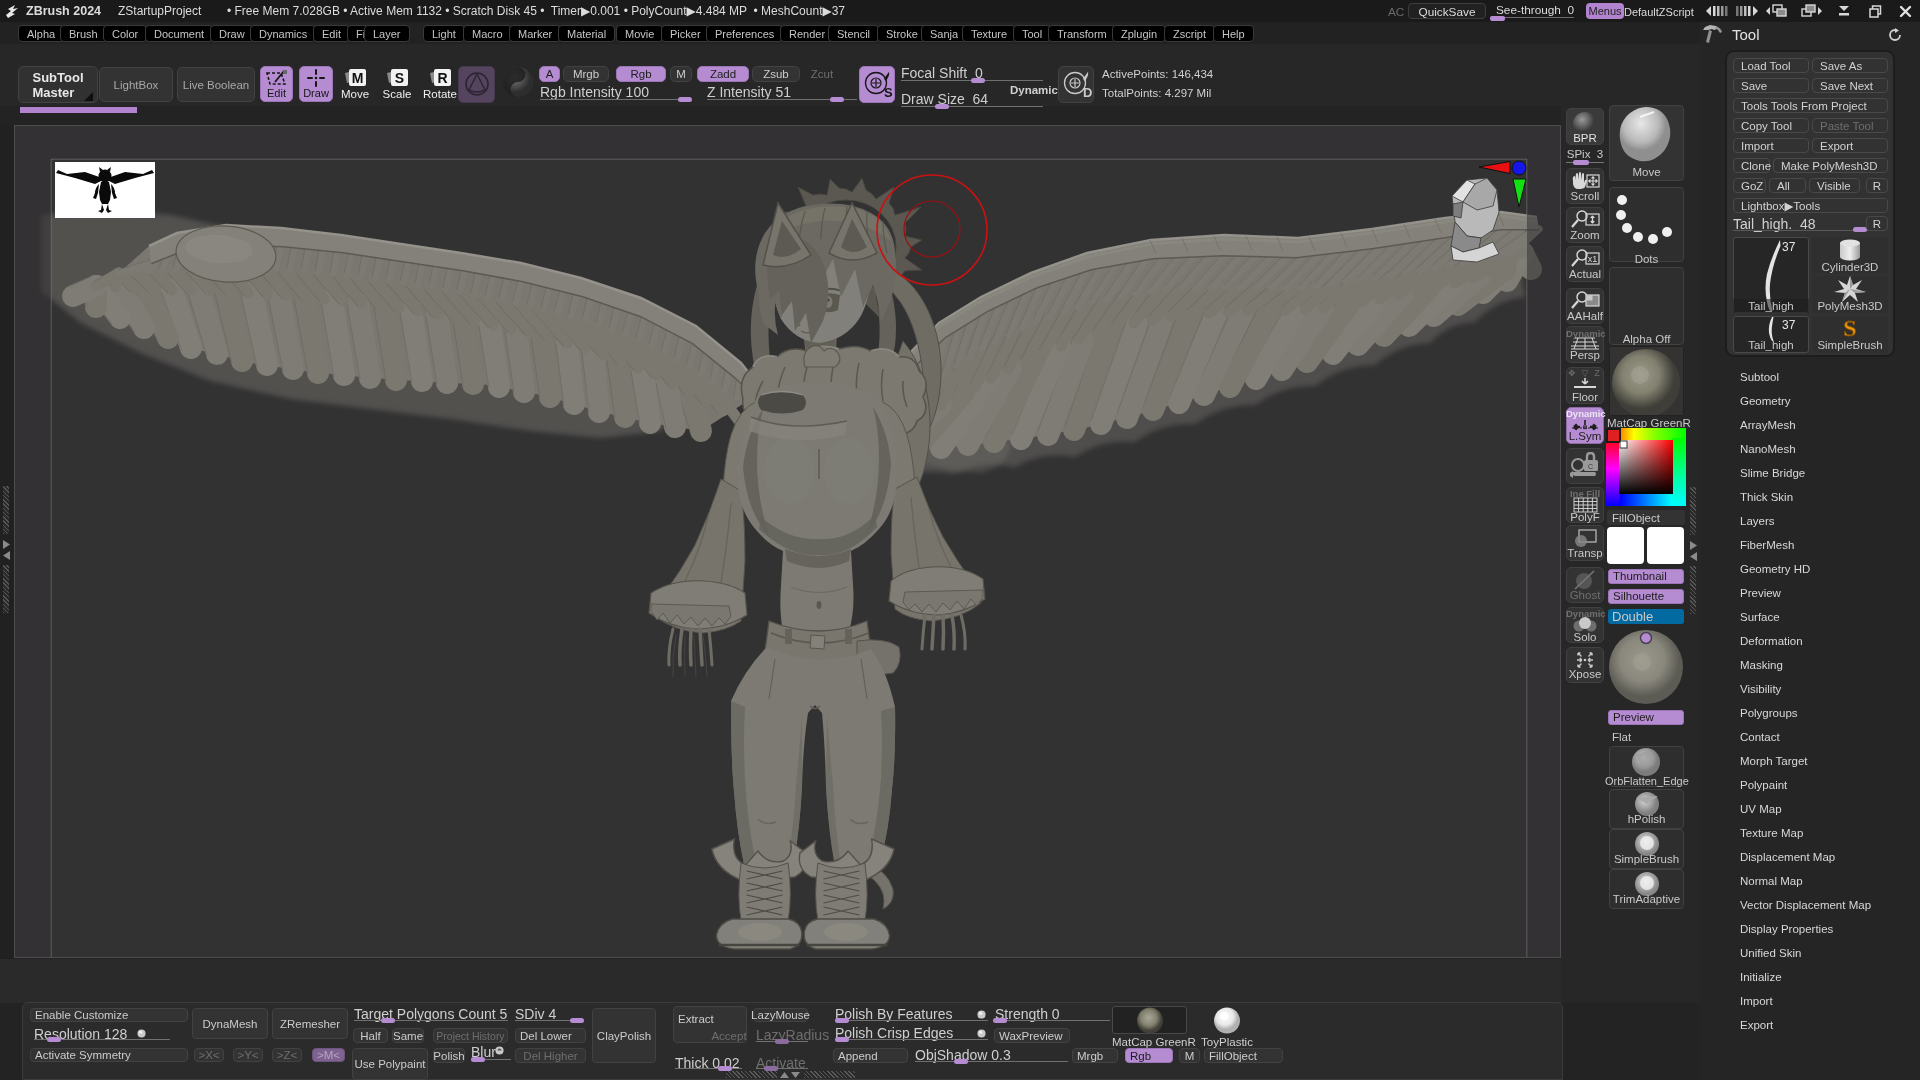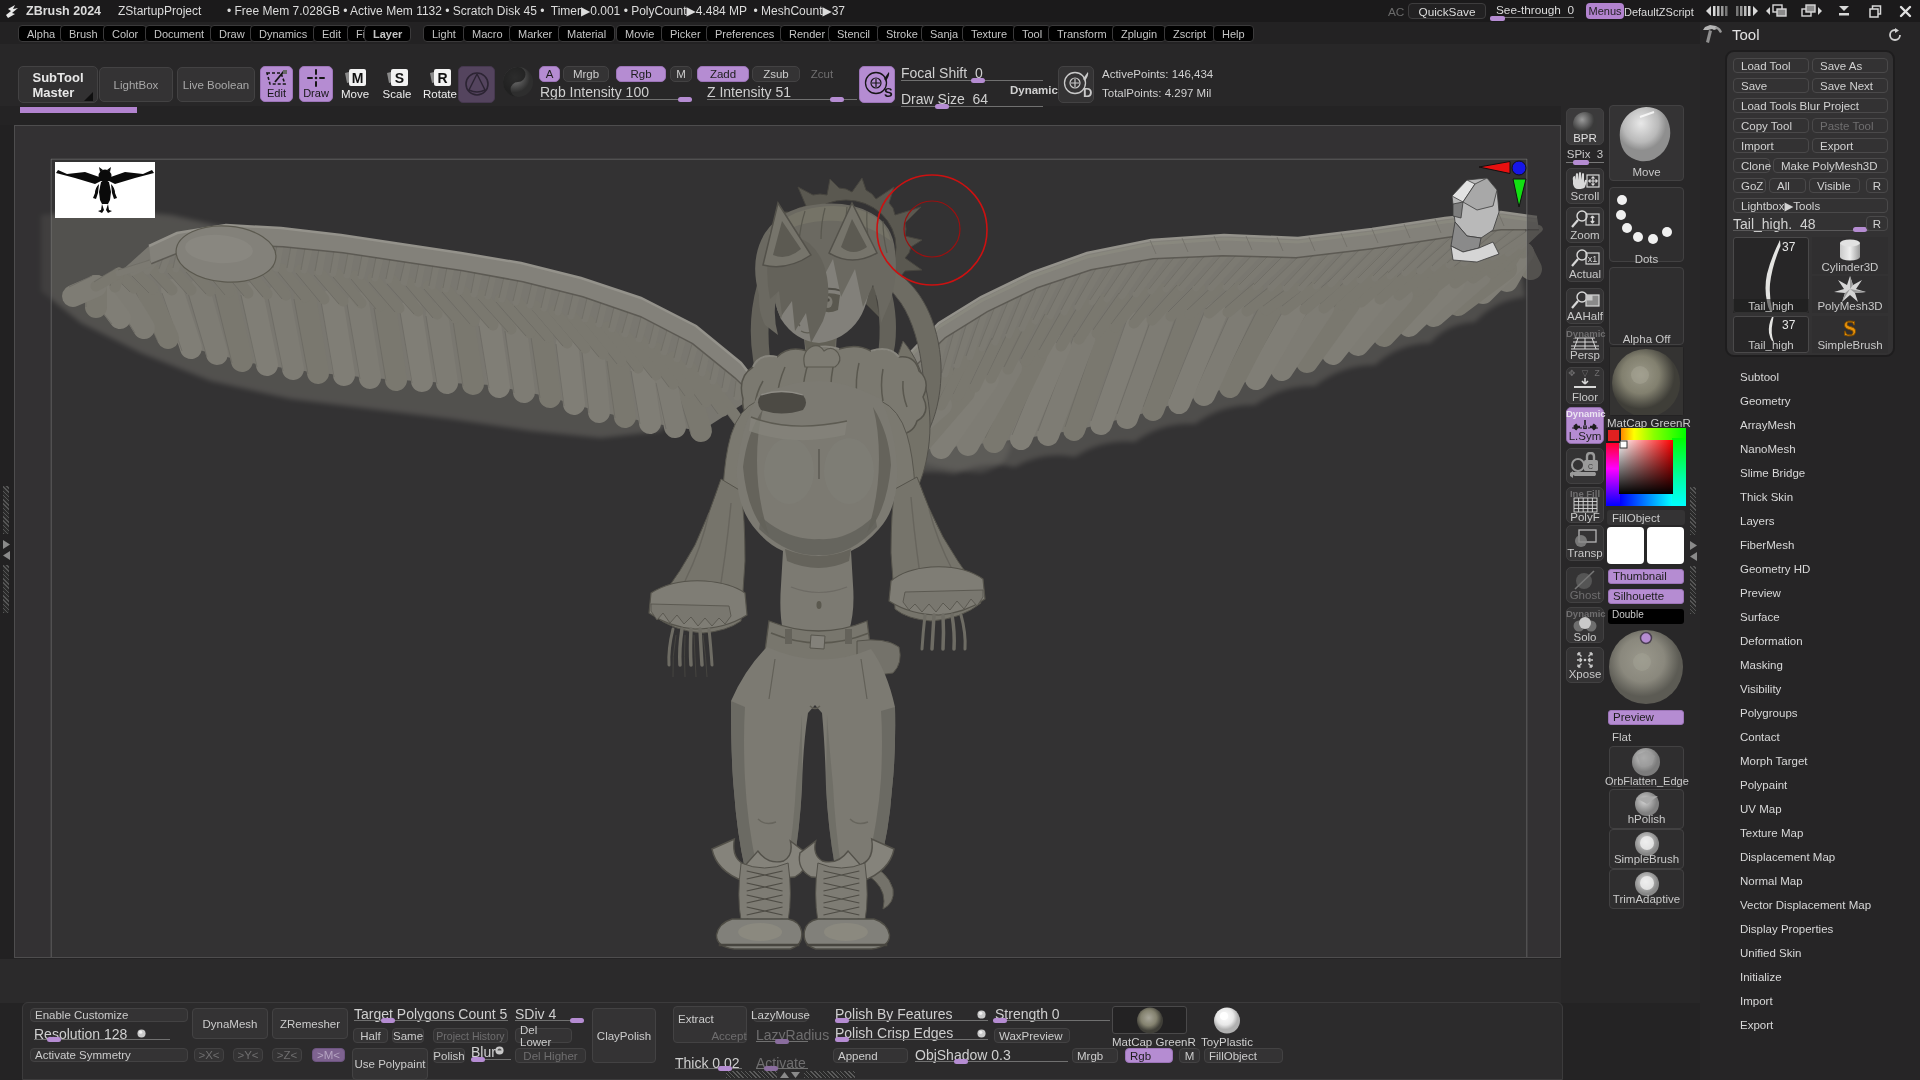--- a/index.html
+++ b/index.html
@@ -89,21 +89,21 @@
   </div>
   <div id="menubar">
     <div class="menuitem" style="left:18px;">Alpha</div>
     <div class="menuitem" style="left:60px;">Brush</div>
     <div class="menuitem" style="left:103px;">Color</div>
     <div class="menuitem" style="left:145px;">Document</div>
     <div class="menuitem" style="left:210px;">Draw</div>
     <div class="menuitem" style="left:250px;">Dynamics</div>
     <div class="menuitem" style="left:313px;">Edit</div>
     <div class="menuitem" style="left:347px;">File</div>
-    <div class="menuitem" style="left:364px;font-weight:bold;">Layer</div>
+    <div class="menuitem" style="left:364px;">Layer</div>
     <div class="menuitem" style="left:423px;">Light</div>
     <div class="menuitem" style="left:463px;">Macro</div>
     <div class="menuitem" style="left:509px;">Marker</div>
     <div class="menuitem" style="left:558px;">Material</div>
     <div class="menuitem" style="left:616px;">Movie</div>
     <div class="menuitem" style="left:661px;">Picker</div>
     <div class="menuitem" style="left:706px;">Preferences</div>
     <div class="menuitem" style="left:780px;">Render</div>
     <div class="menuitem" style="left:828px;">Stencil</div>
     <div class="menuitem" style="left:877px;">Stroke</div>
@@ -426,21 +426,21 @@
     <rect x="13" y="12" width="54" height="54" fill="url(#svY)"></rect>
     <rect x="1" y="1" width="13" height="13" fill="#e02020" stroke="#1a1a1a" stroke-width="2"></rect>
     <rect x="14" y="13" width="7" height="7" fill="#fff" stroke="#333" stroke-width="1"></rect>
   </svg>
   <div class="abs" style="left:1607px;top:510px;width:78px;height:15px;background:#343334;border-radius:3px;"></div>
   <div class="tlab" style="left:1612px;top:512px;">FillObject</div>
   <div class="abs" style="left:1607px;top:527px;width:37px;height:37px;background:#fff;border-radius:4px;"></div>
   <div class="abs" style="left:1647px;top:527px;width:37px;height:37px;background:#fff;border-radius:4px;"></div>
   <div class="abs purple" style="left:1608px;top:569px;width:76px;height:15px;border-radius:3px;border:1px solid #8d6aa6;font-size:11.5px;color:#1d1d1d;padding-left:4px;">Thumbnail</div>
   <div class="abs purple" style="left:1608px;top:589px;width:76px;height:15px;border-radius:3px;border:1px solid #8d6aa6;font-size:11.5px;color:#1d1d1d;padding-left:4px;">Silhouette</div>
-  <div class="abs" style="left:1608px;top:609px;width:76px;height:15px;background:#000000;border-radius:3px;font-size:10px;color:#c9c9c9;padding-left:4px;">Double</div>
+  <div class="abs" style="left:1608px;top:609px;width:76px;height:15px;background:#0369a1;border-radius:3px;font-size:13px;color:#c9c9c9;padding-left:4px;">Double</div>
   <svg class="abs" style="left:1609px;top:628px;" width="75" height="78" viewBox="0 0 75 78">
       <defs>
         <radialGradient id="pv" cx="45%" cy="40%">
           <stop offset="0%" stop-color="#9a988c"></stop>
           <stop offset="60%" stop-color="#8a887d"></stop>
           <stop offset="100%" stop-color="#5c5b54"></stop>
         </radialGradient>
       </defs>
       <circle cx="37" cy="39" r="37" fill="url(#pv)"></circle>
       <circle cx="33" cy="34" r="9" fill="#a5a396" opacity="0.45"></circle>
@@ -1126,21 +1126,21 @@
   <div class="abs" style="left:1732px;top:26px;font-size:15px;color:#e2e2e2;">Tool</div>
   <svg class="abs" style="left:1888px;top:28px;" width="14" height="14" viewBox="0 0 14 14">
       <path d="M12 7 A5 5 0 1 1 7 2" fill="none" stroke="#d0d0d0" stroke-width="1.8"></path>
       <path d="M7 0 L11 2.5 L7 5 Z" fill="#d0d0d0"></path>
     </svg>
   <div class="abs" style="left:1725px;top:50px;width:170px;height:307px;background:#333233;border:2px solid #1e1d1e;border-radius:9px;"></div>
   <div class="tp-btn" style="left:1733px;top:58px;width:76px;height:15px;">Load Tool</div>
   <div class="tp-btn" style="left:1812px;top:58px;width:76px;height:15px;">Save As</div>
   <div class="tp-btn" style="left:1733px;top:78px;width:76px;height:15px;">Save</div>
   <div class="tp-btn" style="left:1812px;top:78px;width:76px;height:15px;">Save Next</div>
-  <div class="tp-btn" style="left:1733px;top:98px;width:155px;height:15px;">Load Tools Blur Project</div>
+  <div class="tp-btn" style="left:1733px;top:98px;width:155px;height:15px;">Tools Tools From Project</div>
   <div class="tp-btn" style="left:1733px;top:118px;width:76px;height:15px;">Copy Tool</div>
   <div class="tp-btn" style="left:1812px;top:118px;width:76px;height:15px;color:#6f6e6f;">Paste Tool</div>
   <div class="tp-btn" style="left:1733px;top:138px;width:76px;height:15px;">Import</div>
   <div class="tp-btn" style="left:1812px;top:138px;width:76px;height:15px;">Export</div>
   <div class="tp-btn" style="left:1733px;top:158px;width:37px;height:15px;">Clone</div>
   <div class="tp-btn" style="left:1773px;top:158px;width:115px;height:15px;">Make PolyMesh3D</div>
   <div class="tp-btn" style="left:1733px;top:178px;width:33px;height:15px;">GoZ</div>
   <div class="tp-btn" style="left:1769px;top:178px;width:37px;height:15px;">All</div>
   <div class="tp-btn" style="left:1809px;top:178px;width:51px;height:15px;">Visible</div>
   <div class="tp-btn" style="left:1866px;top:178px;width:22px;height:15px;justify-content:center;padding-left:0;">R</div>
@@ -1255,21 +1255,21 @@
   <svg class="abs" style="left:495px;top:1046px;" width="9" height="9" viewBox="0 0 11 11">
       <circle cx="5.5" cy="5.5" r="5" fill="#c9c9c9"></circle>
       <path d="M3 5.5 A2.5 2.5 0 0 1 8 5.5 Z" fill="#555"></path>
     </svg>
   <div class="bbtn dim" style="left:515px;top:1048px;width:71px;height:15px;">Del Higher</div>
   <div class="slider" style="left:515px;top:1006px;width:69px;height:14px;">
       <div class="lab">SDiv 4</div>
       <div class="line" style="top:14px;"></div>
       <div class="handle" style="left:55px;top:12px;"></div>
     </div>
-  <div class="bbtn" style="left:515px;top:1028px;width:57px;height:15px;justify-content:flex-start;padding-left:4px;">Del Lower</div>
+  <div class="bbtn" style="left:515px;top:1028px;width:71px;height:15px;justify-content:flex-start;padding-left:4px;">Del Lower</div>
   <div class="bbtn" style="left:592px;top:1008px;width:64px;height:55px;">ClayPolish</div>
   <div class="bbtn" style="left:673px;top:1006px;width:74px;height:37px;justify-content:flex-start;align-items:flex-start;padding:6px 0 0 4px;">Extract</div>
   <div class="bbtn dim" style="left:712px;top:1030px;width:34px;height:12px;border:none;background:none;">Accept</div>
   <div class="slider" style="left:675px;top:1055px;width:67px;height:14px;">
       <div class="lab">Thick 0.02</div>
       <div class="line" style="top:13px;"></div>
       <div class="handle" style="left:43px;top:11px;"></div>
     </div>
   <div class="bbtn" style="left:753px;top:1008px;width:55px;height:14px;">LazyMouse</div>
   <div class="slider" style="left:756px;top:1027px;width:52px;height:14px;">

